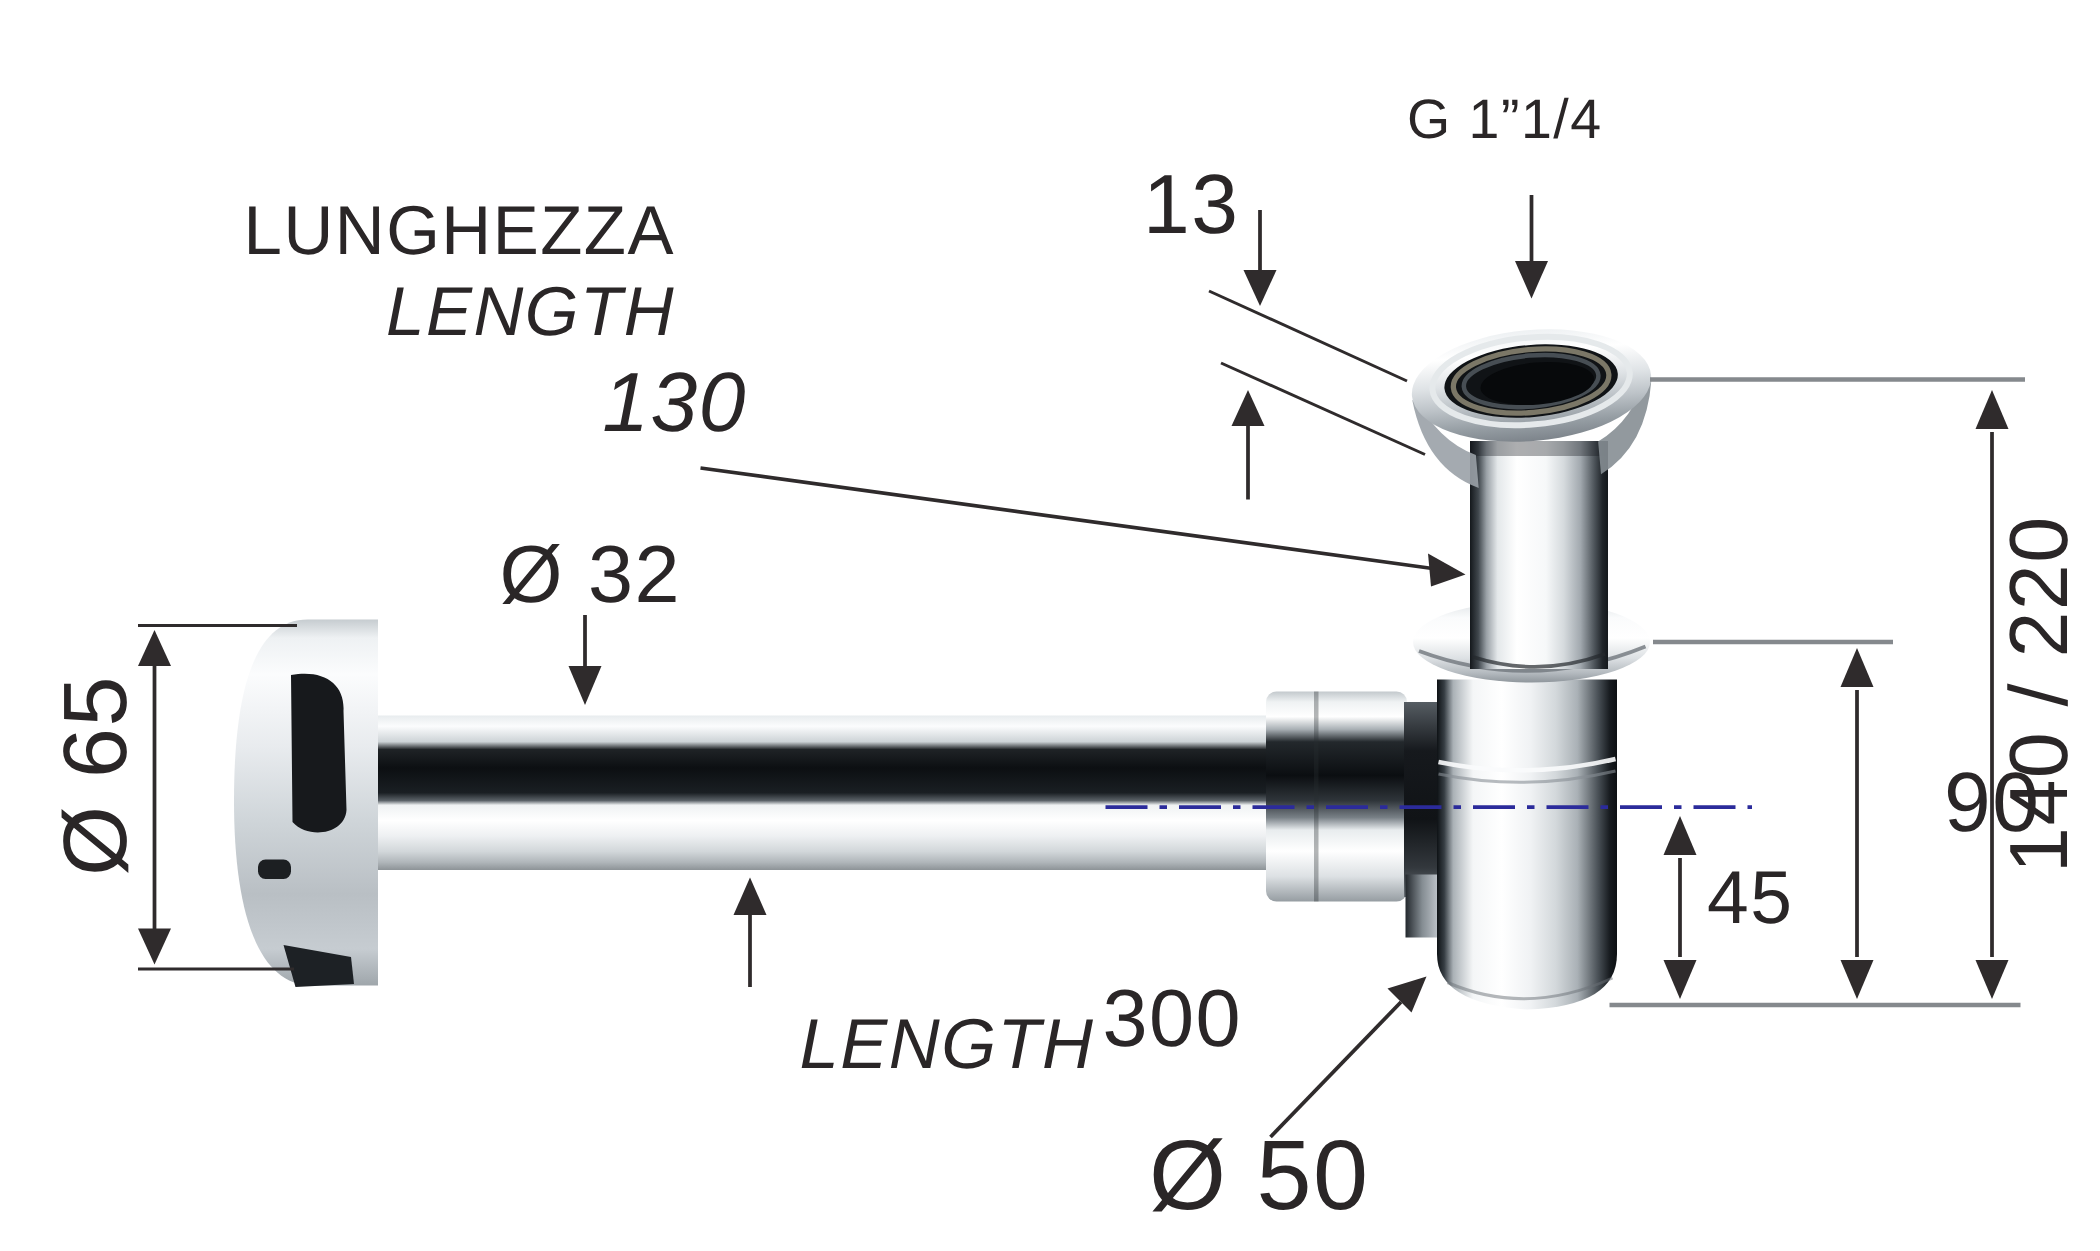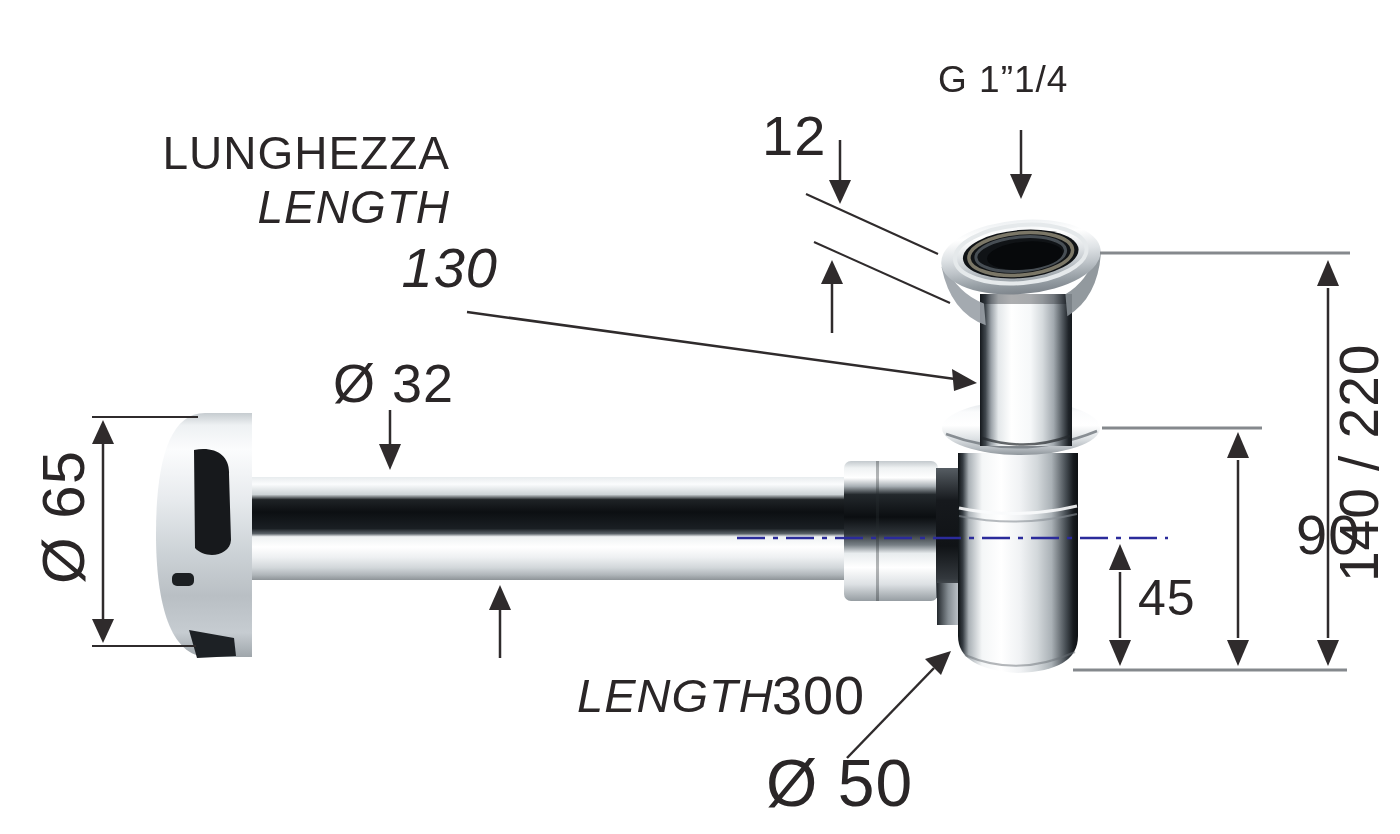--- a/index.html
+++ b/index.html
@@ -1,20 +1,20 @@
 <!DOCTYPE html>
 <html><head>
 <meta charset="utf-8">
 <style>
   html,body{margin:0;padding:0;background:#ffffff;}
   .stage{position:relative;width:1400px;height:834px;background:#ffffff;overflow:hidden;
          font-family:"Liberation Sans",sans-serif;}
   .stage svg{position:absolute;left:0;top:0;}
   .lbl{position:absolute;color:#2a2627;white-space:nowrap;letter-spacing:1px;line-height:1;}
-  .it{font-style:italic;margin-left:44px;}
+  .it{font-style:italic;}
   .rot{transform:rotate(-90deg);transform-origin:left top;}
   .r{}
 </style>
 </head>
 <body>
 
 <div class="stage">
 
 <svg width="1400" height="834" viewBox="0 0 1400 834">
   <defs>
@@ -194,24 +194,24 @@
     <polygon points="1227,458 1249,458 1238,432"></polygon>
     <polygon points="1227,640 1249,640 1238,666"></polygon>
     <polygon points="1109,570 1131,570 1120,544"></polygon>
     <polygon points="1109,640 1131,640 1120,666"></polygon>
   </g>
 </svg>
 
 <div class="lbl r" style="right:950px;top:130px;font-size:46px;">LUNGHEZZA</div>
 <div class="lbl r it" style="right:950px;top:184px;font-size:46px;">LENGTH</div>
 <div class="lbl r" style="right:902px;top:240px;font-size:56px;font-style:italic;">130</div>
-<div class="lbl" style="left:762px;top:108px;font-size:56px;">12</div>
+<div class="lbl" style="left:762px;top:108px;font-size:56px;">13</div>
 <div class="lbl" style="left:938px;top:61px;font-size:37px;">G 1”1/4</div>
 <div class="lbl" style="left:333px;top:356px;font-size:54px;">Ø 32</div>
 <div class="lbl rot" style="left:34px;top:584px;font-size:60px;">Ø 65</div>
 <div class="lbl rot" style="left:1332px;top:582px;font-size:55px;">140 / 220</div>
 <div class="lbl" style="left:1251px;top:507px;font-size:56px;margin-left:45px;">90</div>
 <div class="lbl" style="left:1138px;top:573px;font-size:50px;text-align:right;">45</div>
 <div class="lbl it" style="left:533px;top:672px;font-size:47px;">LENGTH</div>
-<div class="lbl" style="left:735px;top:668px;font-size:54px;margin-left:37px;">300</div>
+<div class="lbl" style="left:735px;top:652px;font-size:54px;">300</div>
 <div class="lbl" style="left:766px;top:750px;font-size:66px;">Ø 50</div>
 
 </div>
 
 </body></html>

